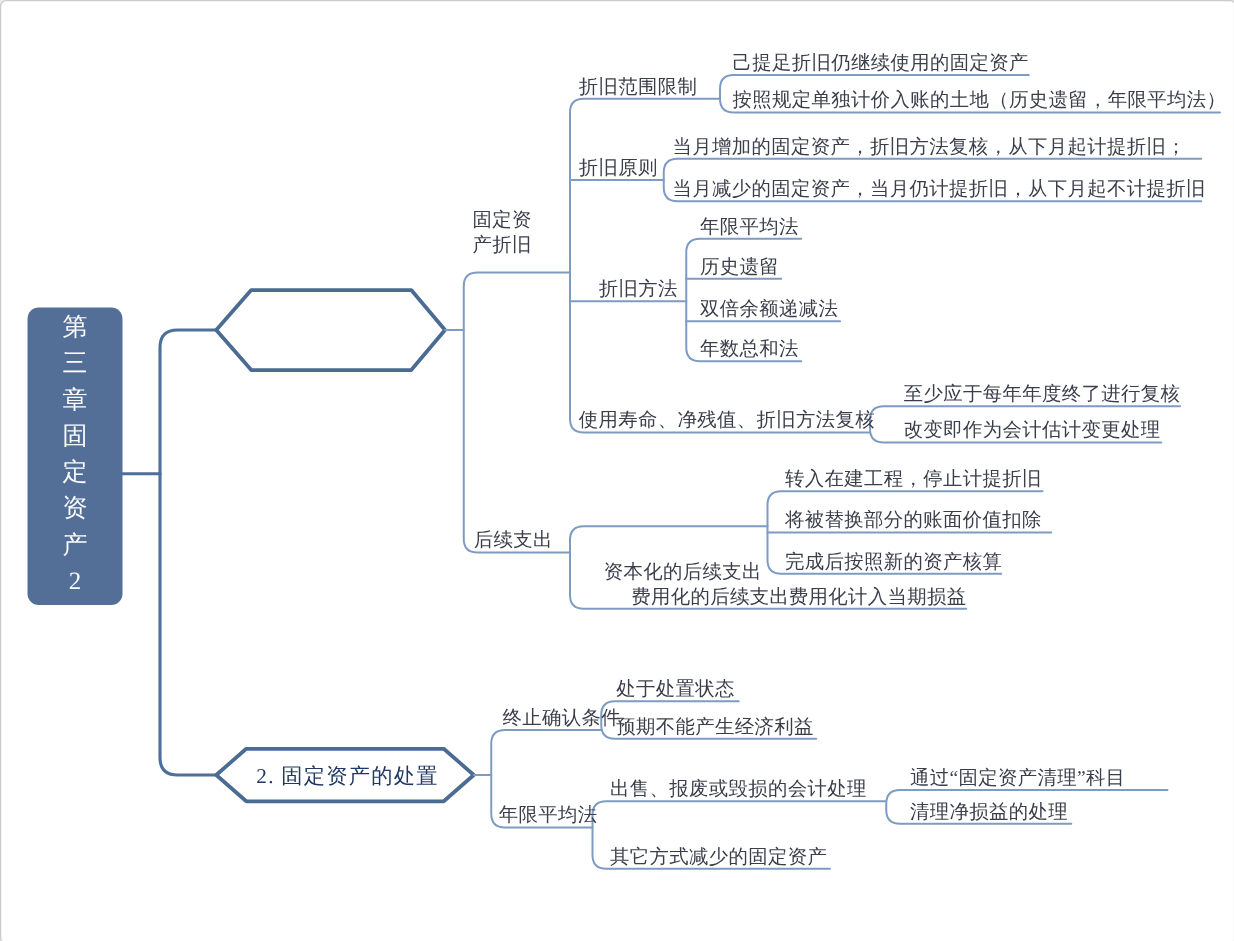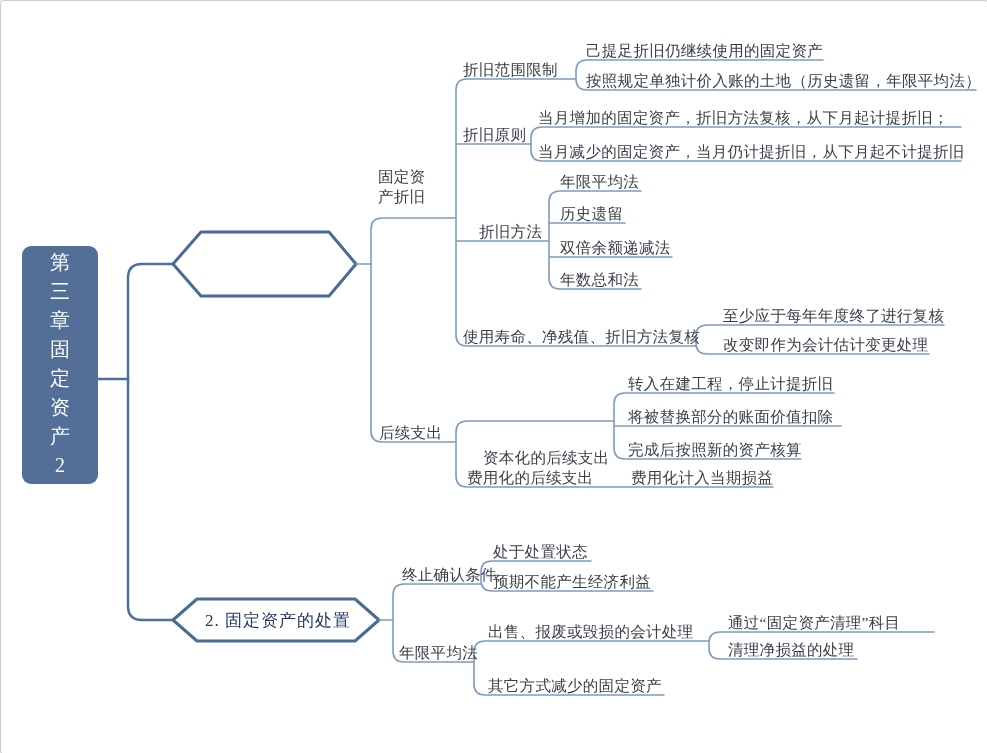--- a/index.html
+++ b/index.html
@@ -106,21 +106,21 @@
 
   <div class="t" style="left:462px;top:326px;">使用寿命、净残值、折旧方法复核</div>
   <div class="t" style="left:722px;top:305px;">至少应于每年年度终了进行复核</div>
   <div class="t" style="left:722px;top:334px;">改变即作为会计估计变更处理</div>
 
   <div class="t" style="left:378px;top:422px;">后续支出</div>
   <div class="t" style="left:482px;top:401px;margin-top:46px;">资本化的后续支出</div>
   <div class="t" style="left:627px;top:373px;">转入在建工程，停止计提折旧</div>
   <div class="t" style="left:627px;top:406px;">将被替换部分的账面价值扣除</div>
   <div class="t" style="left:627px;top:439px;">完成后按照新的资产核算</div>
-  <div class="t" style="left:466px;top:467px;text-align:right;">费用化的后续支出</div>
+  <div class="t" style="left:504px;top:467px;text-align:right;">费用化的后续支出</div>
   <div class="t" style="left:630px;top:467px;">费用化计入当期损益</div>
 
   <div class="t" style="left:401px;top:564px;">终止确认条件</div>
   <div class="t" style="left:492px;top:541px;">处于处置状态</div>
   <div class="t" style="left:492px;top:571px;">预期不能产生经济利益</div>
 
   <div class="t" style="left:398px;top:642px;">年限平均法</div>
   <div class="t" style="left:487px;top:621px;">出售、报废或毁损的会计处理</div>
   <div class="t" style="left:727px;top:612px;">通过“固定资产清理”科目</div>
   <div class="t" style="left:727px;top:639px;">清理净损益的处理</div>

